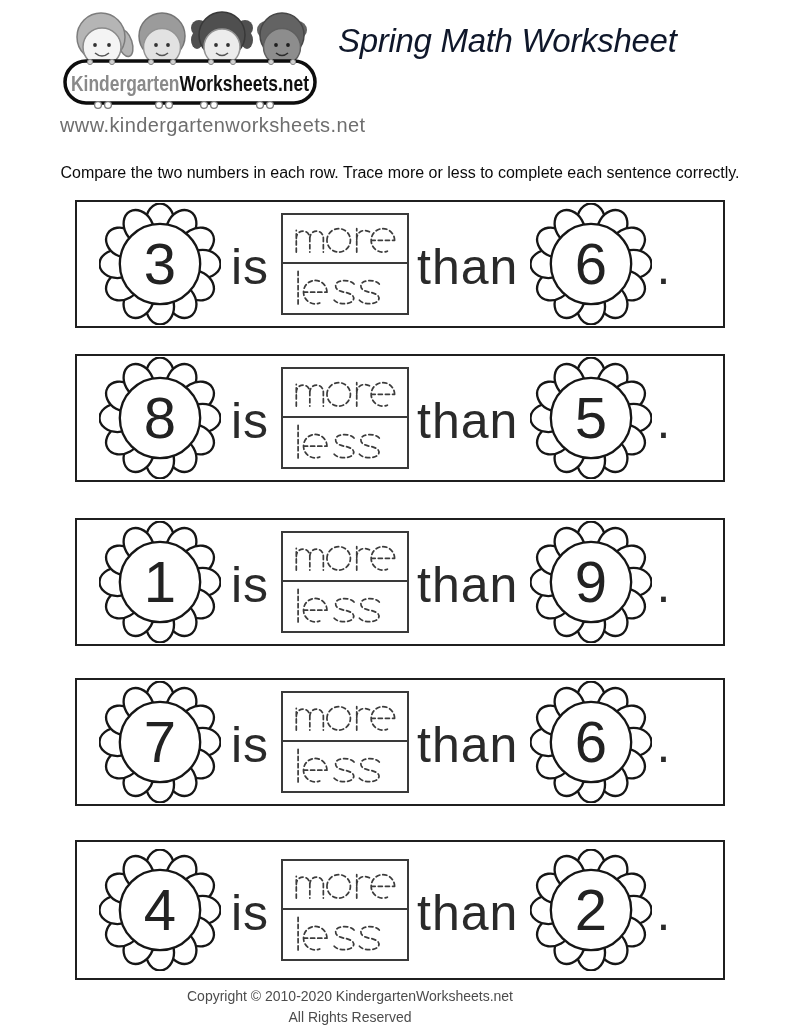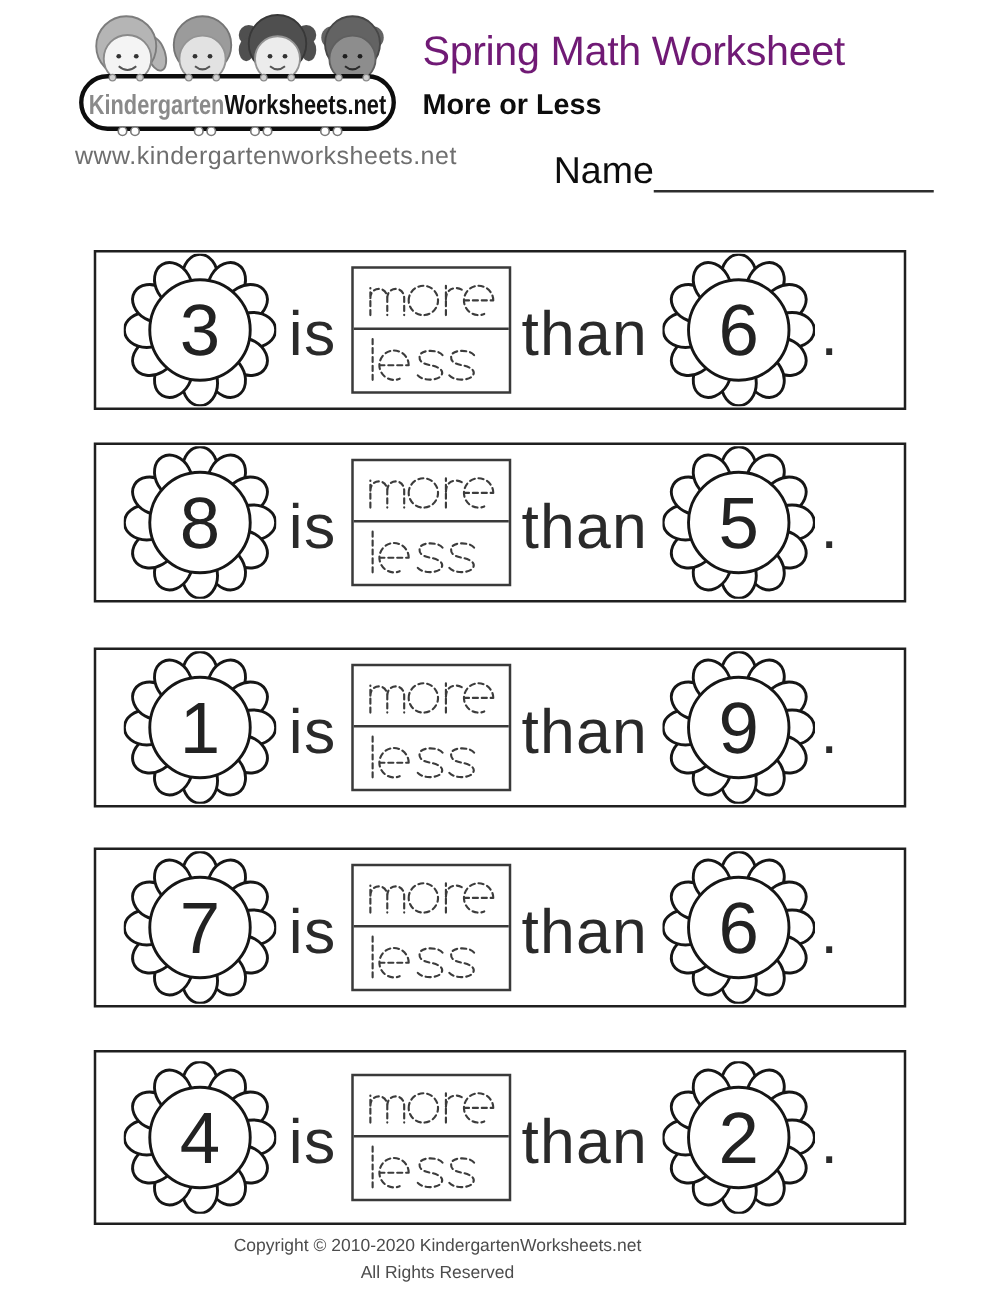--- a/index.html
+++ b/index.html
@@ -12,22 +12,23 @@
   
   .logo { position:absolute; left:60px; top:1px; width:260px; }
   .logo svg { display:block; }
   .site-url {
     margin-top:3px; text-align:center; color:#6e6e6e;
     font-size:20px; letter-spacing:.4px;
   }
 
   .titleblock { position:absolute; left:338px; top:22px; }
   .title {
-    margin:0; font-size:33px; font-weight:400; letter-spacing:-.3px; color:#701a75;
+    margin:0; font-size:33px; font-weight:400; letter-spacing:-.3px; color:#0f172a;
     font-family:"Liberation Sans", sans-serif;
+    font-style:italic;
   }
   .subtitle { margin:10px 0 0 0; font-size:23px; font-weight:700; color:#0d0d0d; }
 
   .nameline { position:absolute; left:443px; top:120px; display:flex; align-items:flex-end; }
   .nameline .label { font-size:30px; color:#0d0d0d; }
   .nameline .rule { width:224px; height:30px; border-bottom:2.5px solid #2e2e2e; }
 
   .instruction {
     position:absolute; left:0; width:800px; top:164px; text-align:center;
     font-size:16px; color:#0b0b0b; margin:0;
@@ -179,28 +180,24 @@
           <circle cx="154" cy="104" r="3.4"></circle>
         <circle cx="200" cy="104" r="3.4"></circle>
           <circle cx="210" cy="104" r="3.4"></circle>
       </g>
     </svg>
     <div class="site-url">www.kindergartenworksheets.net</div>
   </div>
 
   <div class="titleblock">
     <h1 class="title">Spring Math Worksheet</h1>
-    <h2 class="subtitle">More or Less</h2>
-  </div>
-
-  <div class="nameline">
-    <span class="label">Name</span>
-    <span class="rule"></span>
-  </div>
-
+  </div>
+
+
+  <p class="instruction">Compare the two numbers in each row. Trace more or less to complete each sentence correctly.</p>
 
   <div class="row row-1">
     <svg class="flower left" width="122" height="122" viewBox="-63 -63 126 126">
       <use href="#flower-shape" xlink:href="#flower-shape"></use>
       <text class="fnum" x="0" y="21">3</text>
     </svg>
     <span class="word is">is</span>
     <div class="trace-box">
       <div class="trace-half top">
         <svg width="122" height="46" viewBox="0 0 128 51" role="img" aria-label="more">

